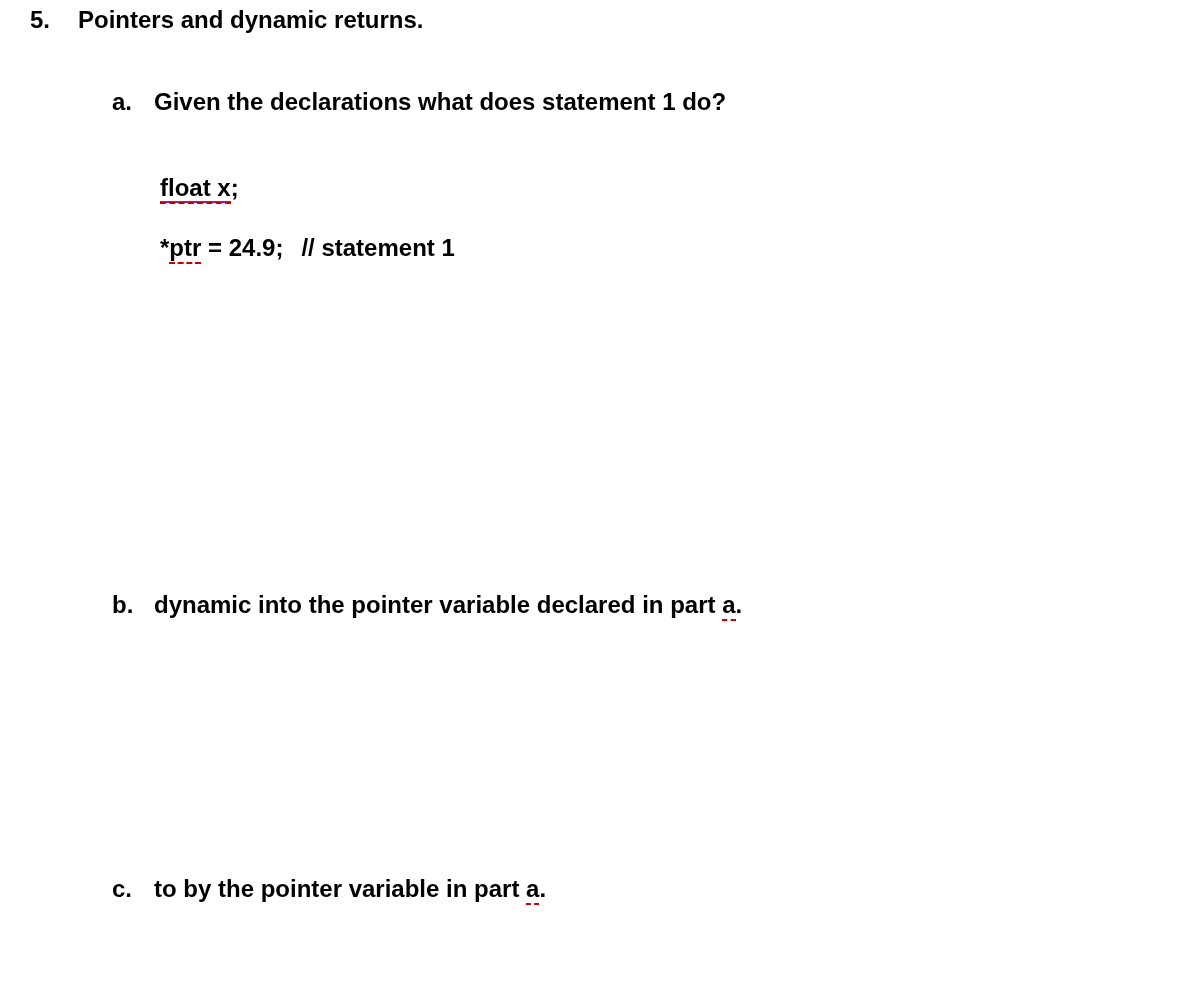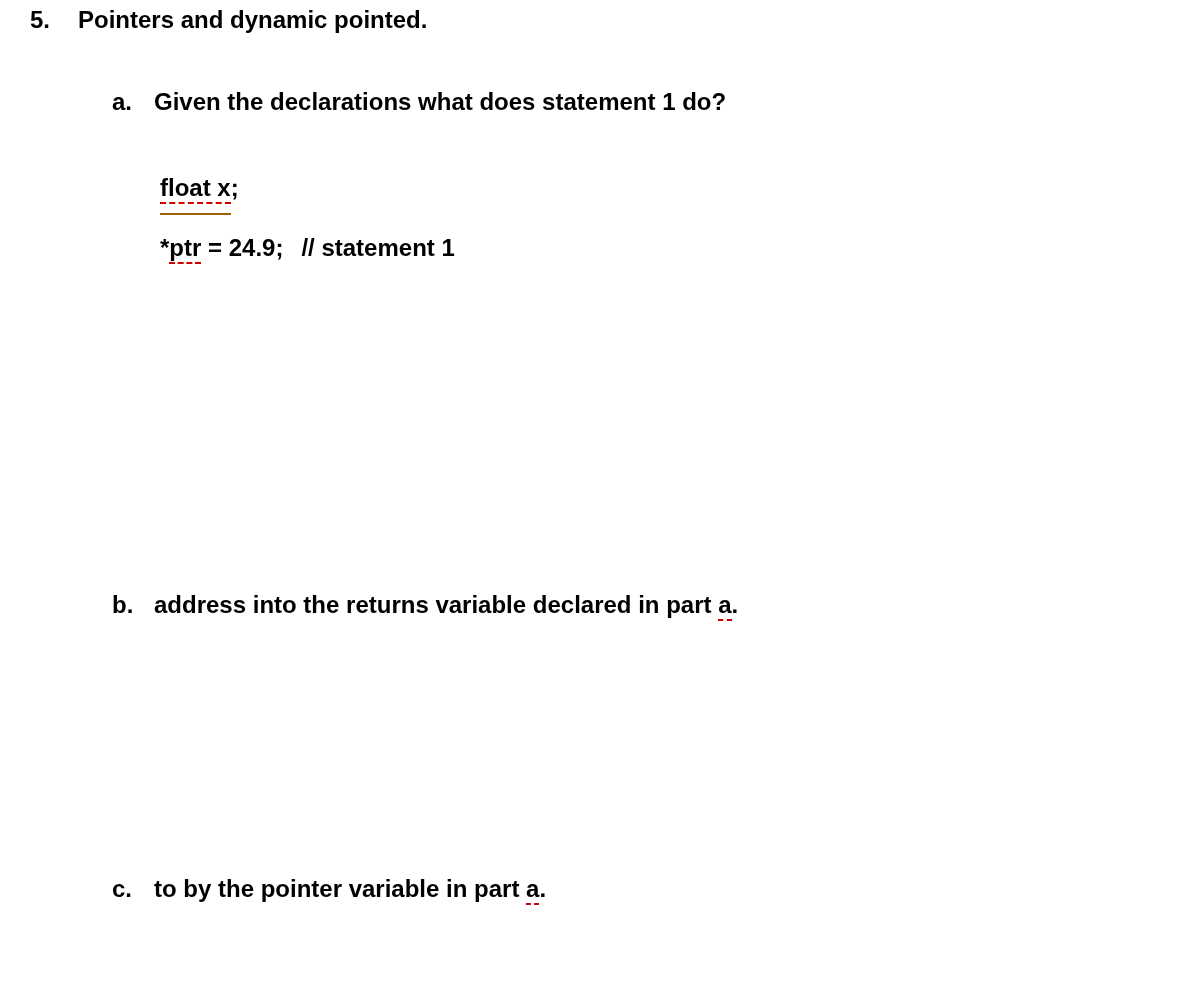--- a/index.html
+++ b/index.html
@@ -37,36 +37,36 @@
     margin-left: 48px;
     margin-top: 54px;
     line-height: 1.5;
   }
   .line { white-space: nowrap; }
   .dashed-underline {
     border-bottom: 2px dashed #c00;
     padding-bottom: 1px;
   }
   .blue-line {
-    border-bottom: 2px solid #a16207;
-    padding-bottom: 12px;
+    border-bottom: 2px solid #6d28d9;
+    padding-bottom: 0px;
   }
   .gap-1 { height: 325px; }  
   .gap-2 { height: 256px; }  
   .code-gap { height: 24px; } 
   .inline-gap { display:inline-block; width: 18px; }
 </style>
 </head>
 <body>
 
 <div class="page">
 
   <div class="q-main">
     <span class="num">5.</span>
-    <span>Pointers and dynamic pointed.</span>
+    <span>Pointers and dynamic returns.</span>
   </div>
 
   <div class="subs">
 
     <div class="sub">
       <span class="letter">a.</span>
       <div class="body">
         <span>Given the declarations what does statement 1 do?</span>
       </div>
     </div>
@@ -80,21 +80,21 @@
         <span>*</span><span class="dashed-underline">ptr</span><span> = 24.9;</span><span class="inline-gap"></span><span>// statement 1</span>
       </div>
     </div>
 
     <div class="gap-1"></div>
 
     <div class="sub">
       <span class="letter">b.</span>
       <div class="body">
         <div>
-          <span>address into the returns variable declared in part </span><span class="dashed-underline">a</span><span>.</span>
+          <span>dynamic into the pointer variable declared in part </span><span class="dashed-underline">a</span><span>.</span>
         </div>
       </div>
     </div>
 
     <div class="gap-2"></div>
 
     <div class="sub">
       <span class="letter">c.</span>
       <div class="body">
         <div>

